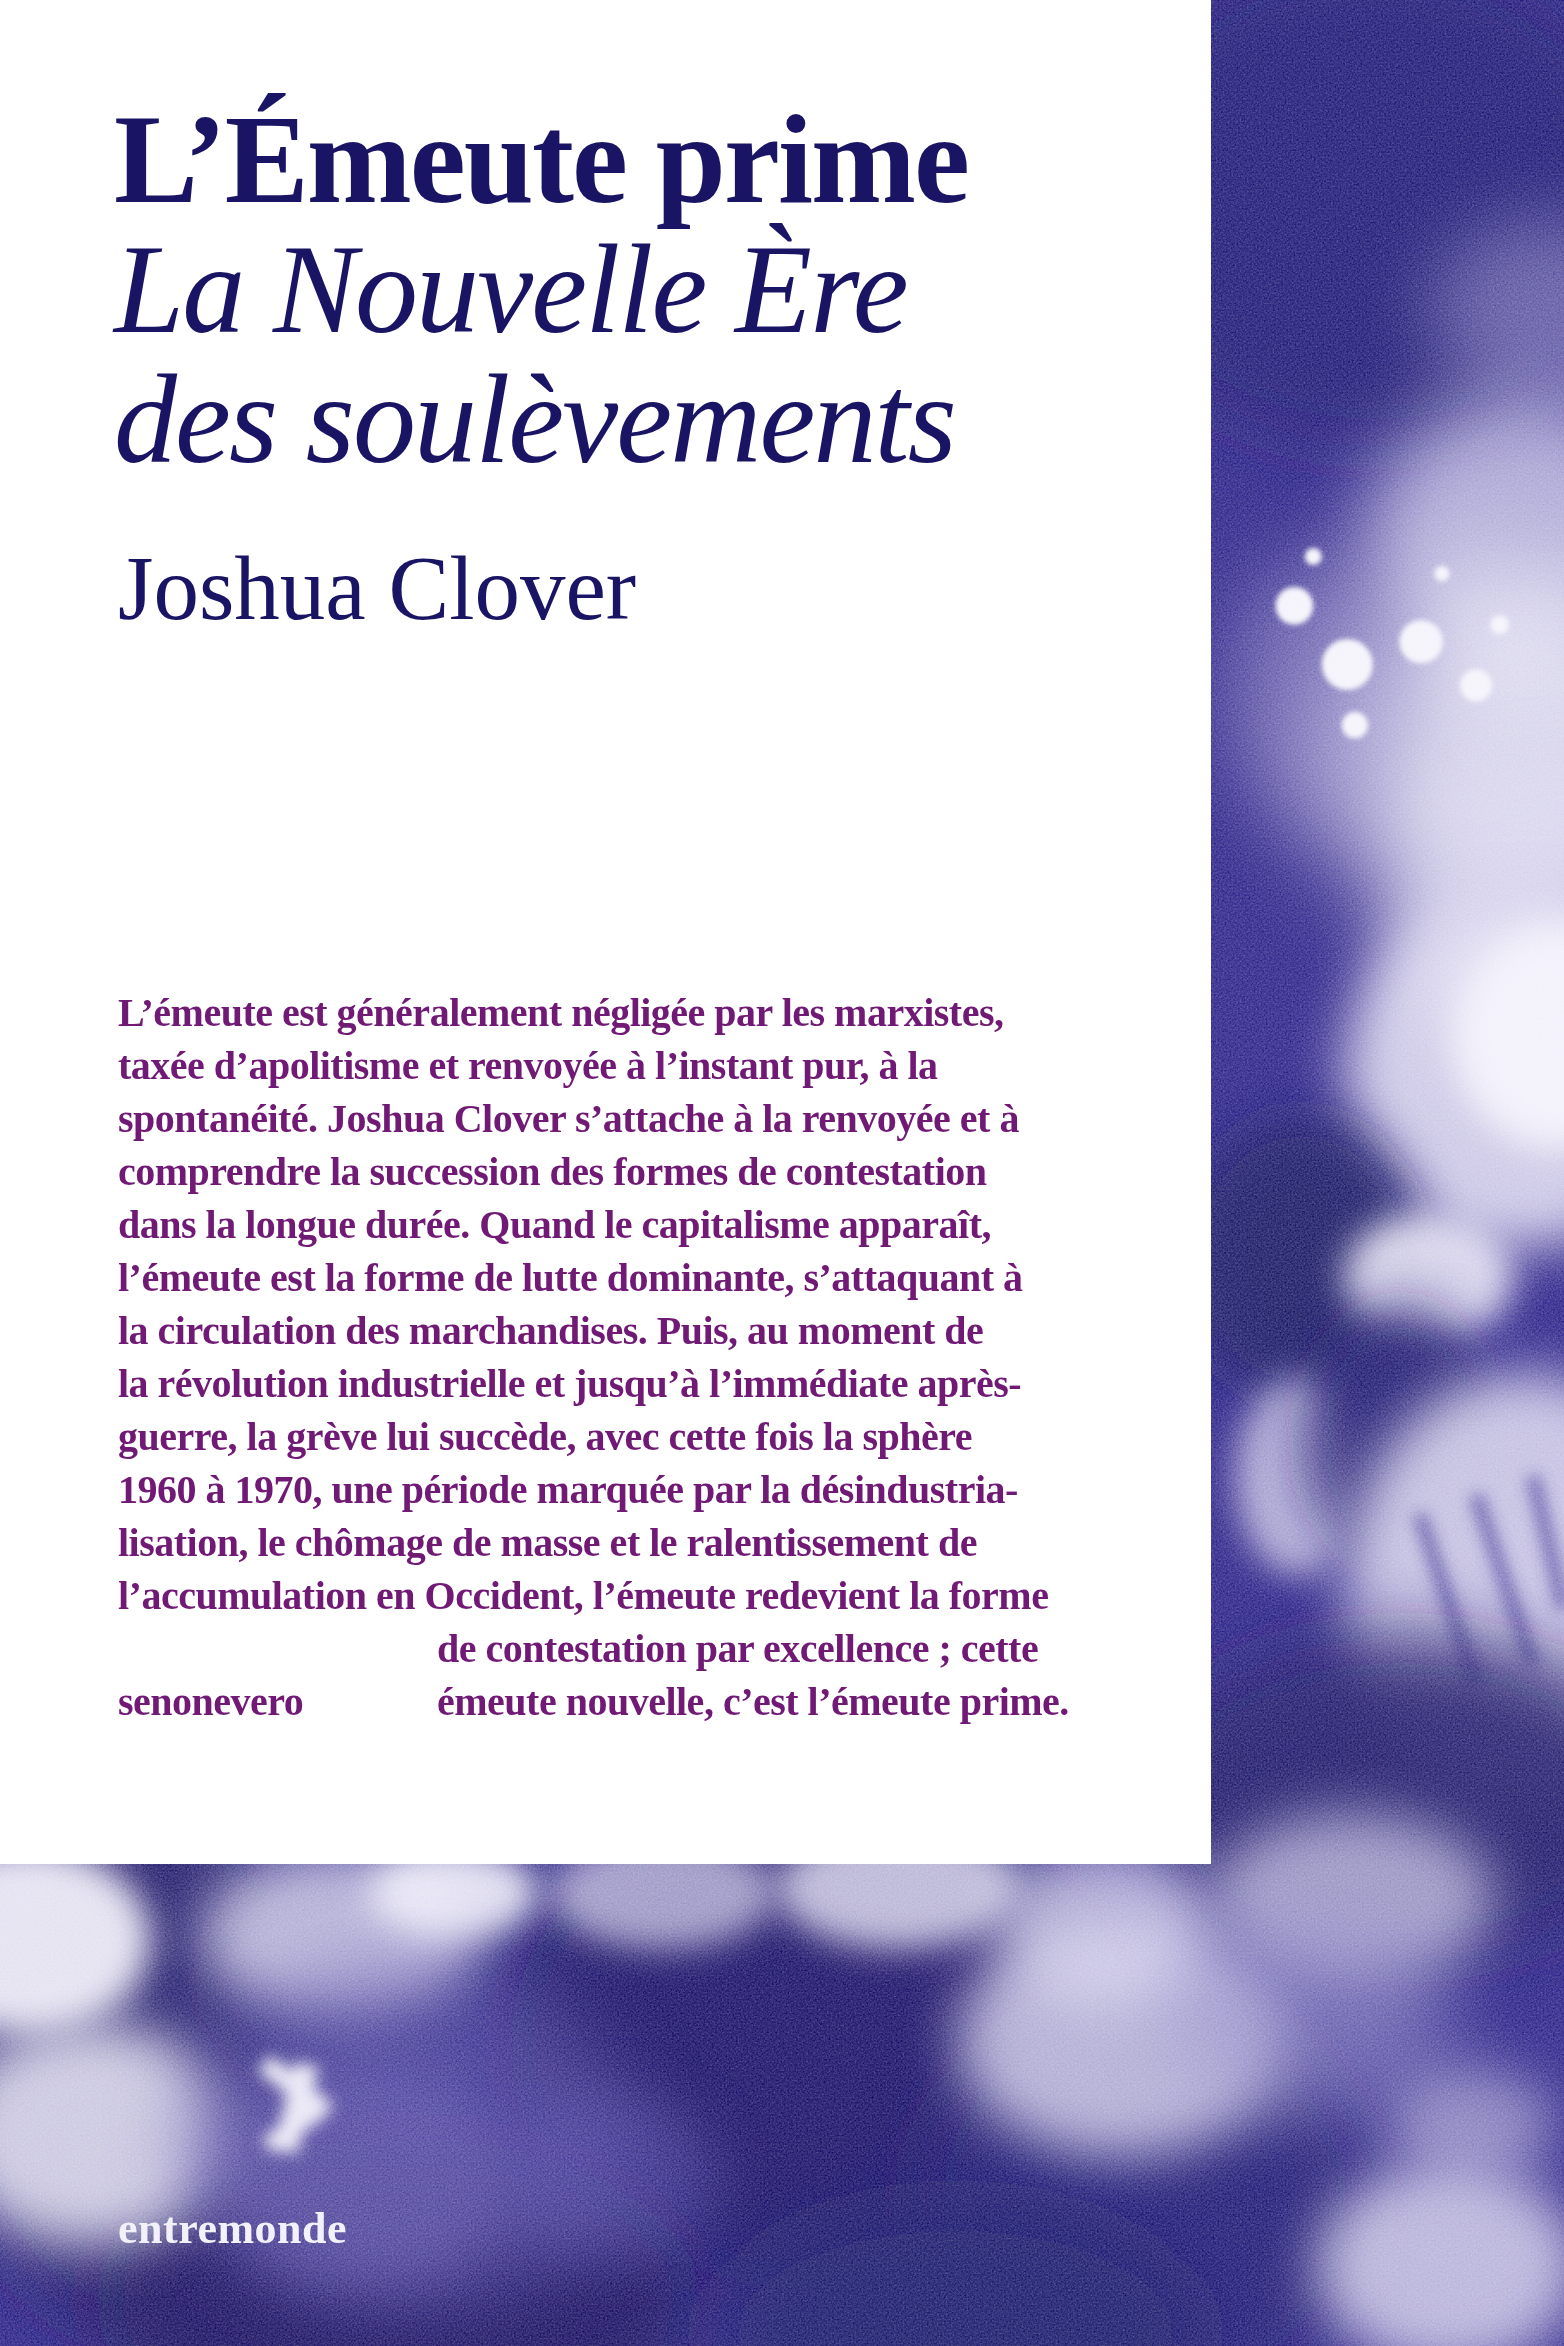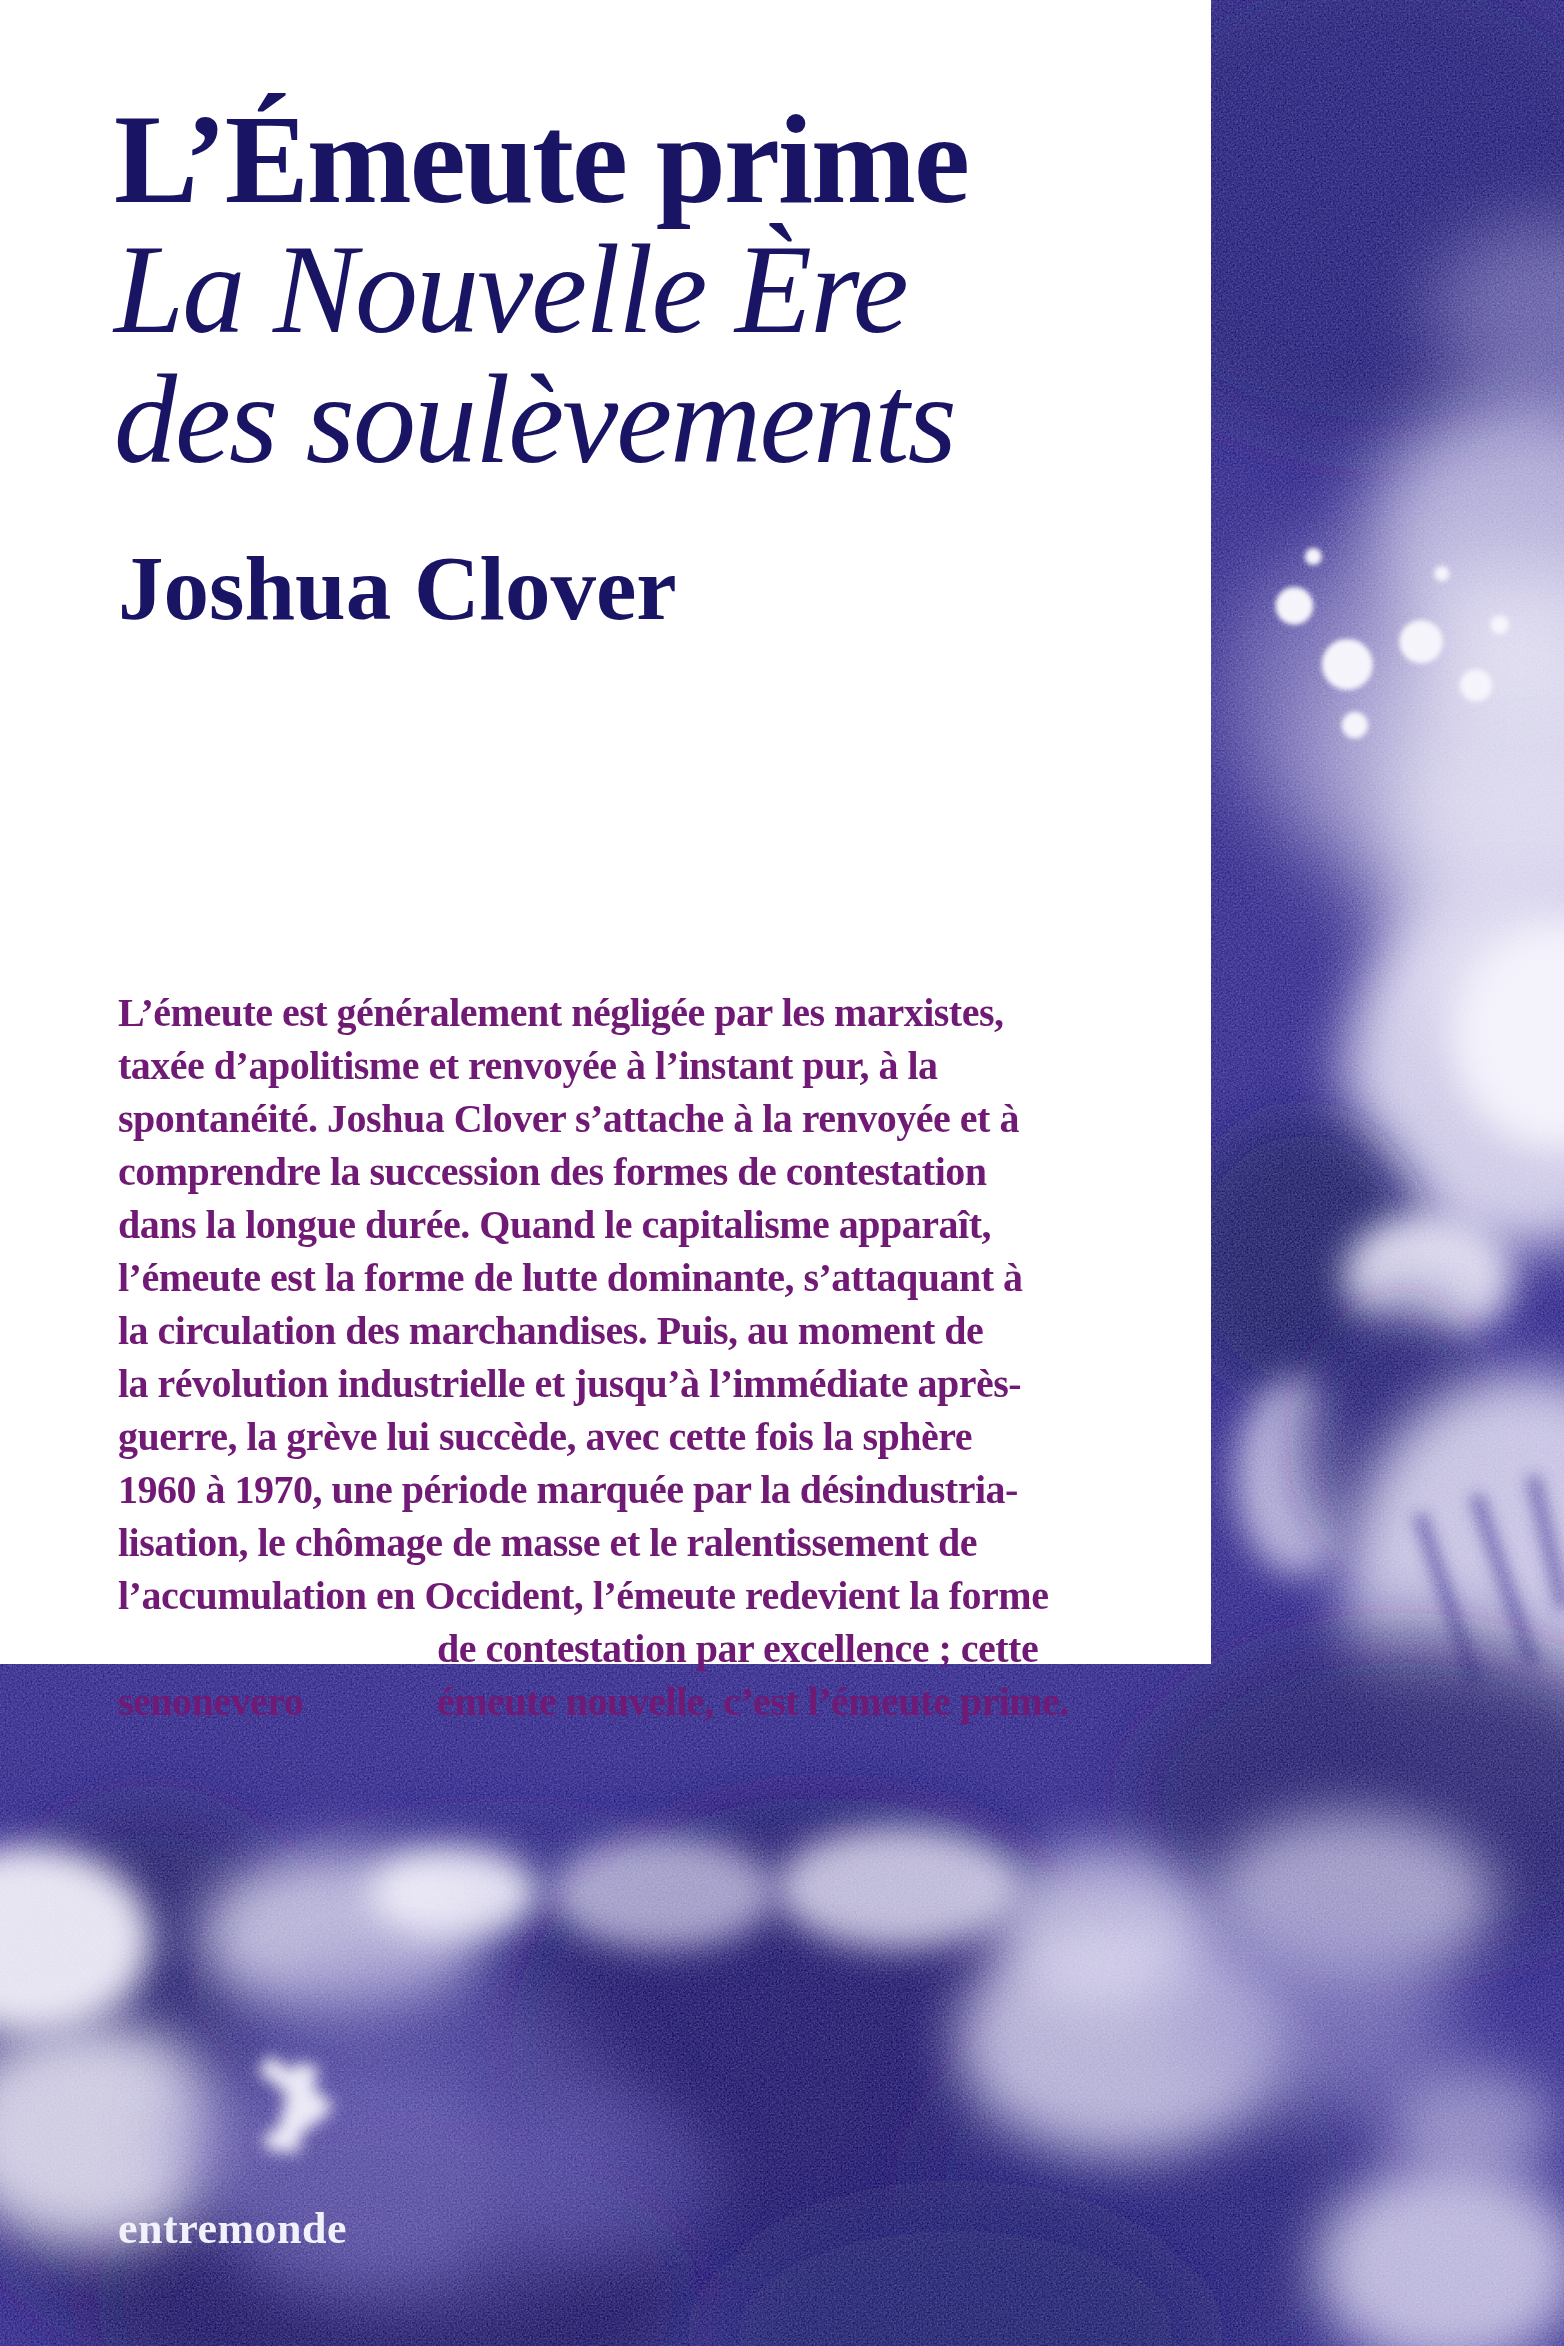--- a/index.html
+++ b/index.html
@@ -6,37 +6,37 @@
   .cover{
     position:relative;
     width:1564px;height:2347px;
     overflow:hidden;
     background:#2a2088;
     font-family:"Liberation Serif", serif;
   }
   .photo{position:absolute;left:0;top:0;width:1564px;height:2347px;display:block;}
   .panel{
     position:absolute;left:0;top:0;
-    width:1211px;height:1664px;
+    width:1211px;height:1864px;
     background:#ffffff;
   }
   .title-block{
     position:absolute;left:114px;top:95px;
     color:#1a1464;
     letter-spacing:-1.9px;
   }
   .title-main{
     font-size:126px;line-height:130px;font-weight:700;white-space:nowrap;
   }
   .title-sub{
     font-size:126px;line-height:130px;font-weight:400;font-style:italic;white-space:nowrap;
   }
   .author{
     position:absolute;left:118px;top:541px;
-    font-size:91px;line-height:95px;font-weight:700;
+    font-size:91px;line-height:95px;font-weight:400;
     color:#1a1464;white-space:nowrap;
   }
   .blurb{
     position:absolute;left:118px;top:986px;
     color:#701a75;
     font-size:40px;font-weight:700;letter-spacing:-0.5px;
   }
   .blurb-line{line-height:53px;white-space:nowrap;}
   .blurb-line.indented{padding-left:319px;}
   .colophon{display:inline-block;width:319px;}

